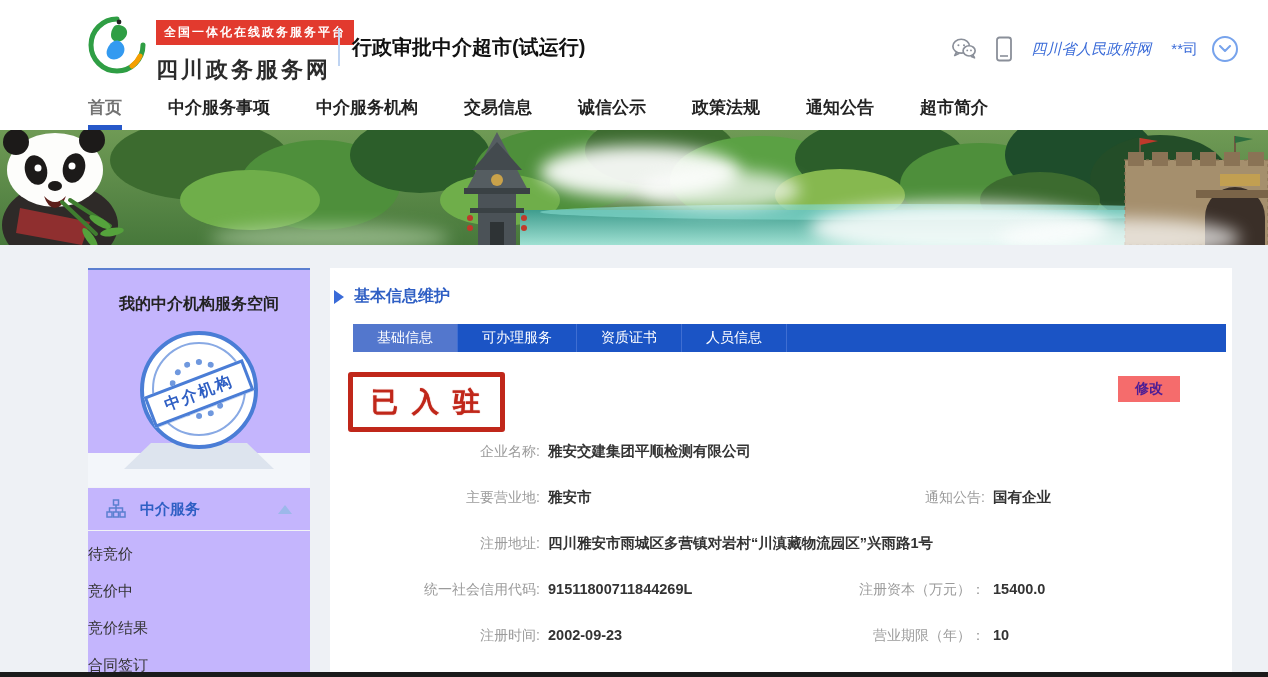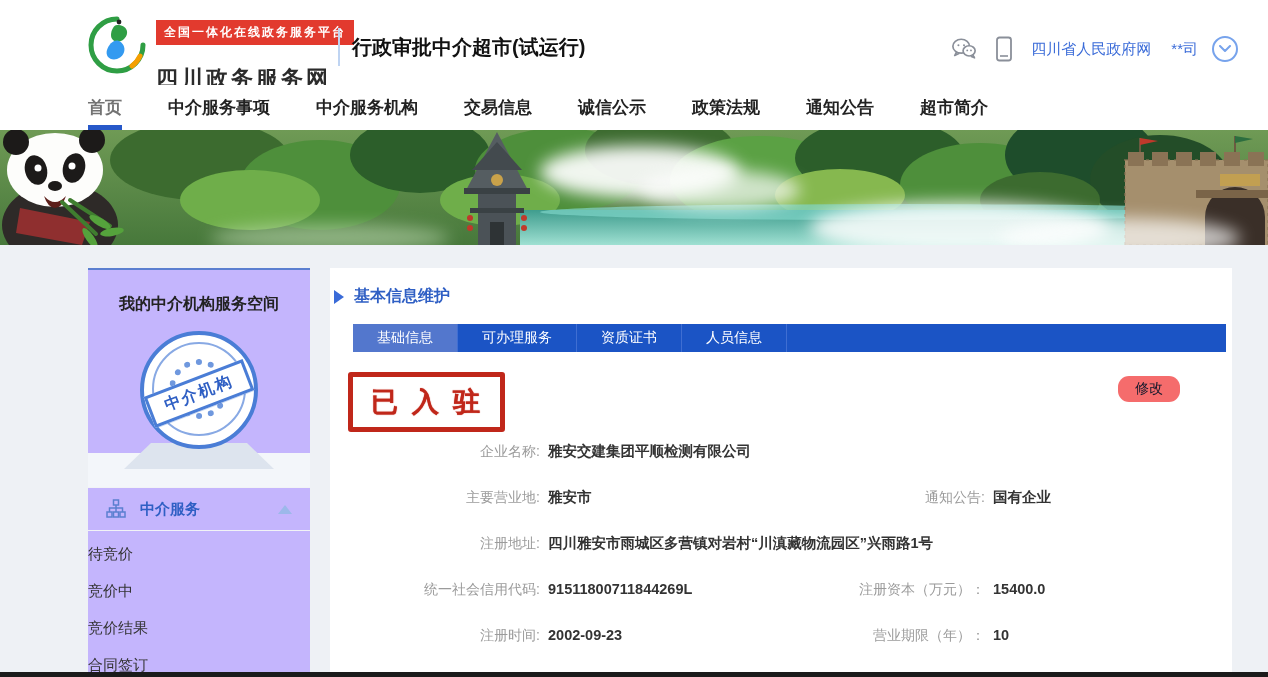--- a/index.html
+++ b/index.html
@@ -4,26 +4,26 @@
 <style>
   * { margin:0; padding:0; box-sizing:border-box; }
   body { font-family:"Liberation Sans","DejaVu Sans",sans-serif; background:#e9ecf1; }
   .page { position:relative; width:1268px; height:677px; background:#fff; overflow:hidden; margin:0 auto; }
 
   
   .header { position:absolute; top:0; left:0; width:1268px; height:85px; background:#fff; z-index:5; }
   .logo-swirl { position:absolute; left:88px; top:16px; width:58px; height:58px; }
   .brand-block { position:absolute; left:156px; top:20px; }
   .platform-badge { display:inline-block; background:#e23a2e; color:#fff; font-size:12px; font-weight:700; letter-spacing:2px; padding:4px 8px; }
-  .site-name { font-size:22px; font-weight:800; color:#2b2b2b; letter-spacing:3px; margin-top:19px; }
+  .site-name { font-size:22px; font-weight:800; color:#2b2b2b; letter-spacing:3px; margin-top:10px; }
   .header-divider { position:absolute; left:338px; top:28px; width:2px; height:38px; background:#bfd4f2; }
   .page-title { position:absolute; left:352px; top:34px; font-size:20px; font-weight:800; color:#111; }
   .header-right { position:absolute; right:30px; top:36px; display:flex; align-items:center; gap:14px; }
   .hdr-icon { width:26px; height:26px; display:flex; align-items:center; justify-content:center; cursor:pointer; }
-  .gov-link { color:#3a6bd8; font-size:15px; text-decoration:none; cursor:pointer; }
+  .gov-link { color:#3a6bd8; font-size:15px; text-decoration:none; cursor:pointer;font-style:italic; }
   .username { color:#3a6bd8; font-size:15px; cursor:pointer; margin-left:6px; }
   .chev-circle { width:26px; height:26px; border:2px solid #77a3ec; border-radius:50%; display:flex; align-items:center; justify-content:center; cursor:pointer; }
   .chev-circle svg { display:block; }
 
   
   .nav { position:absolute; top:85px; left:0; width:1268px; height:45px; background:#fff; display:flex; align-items:stretch; padding-left:88px; gap:46px; z-index:5; }
   .nav-item { position:relative; display:flex; align-items:center; font-size:17px; font-weight:700; color:#222; cursor:pointer; white-space:nowrap; }
   .nav-item.active { color:#737373; }
   .nav-item.active::after { content:""; position:absolute; left:0; right:0; bottom:0; height:5px; background:#2758c9; }
 
@@ -52,21 +52,21 @@
 
   
   .main { position:absolute; left:330px; top:268px; width:902px; height:409px; background:#fff; }
   .section-head { position:absolute; left:4px; top:18px; display:flex; align-items:center; }
   .arrow-right { width:0; height:0; border-top:7px solid transparent; border-bottom:7px solid transparent; border-left:10px solid #3a6bd8; }
   .section-title { margin-left:10px; font-size:16px; font-weight:800; color:#2f5fc4; }
   .tabs { position:absolute; left:15px; top:56px; width:873px; height:28px; background:#1b54c5; display:flex;margin-left:8px; }
   .tab { display:flex; align-items:center; padding:0 24px; color:#fff; font-size:14px; cursor:pointer; border-right:1px solid #3f6ed2; }
   .tab.active { background:#5377cd; }
   .status-stamp { position:absolute; left:18px; top:104px; border:5px solid #c0271a; border-radius:3px; color:#c0271a; font-size:27px; font-weight:800; letter-spacing:14px; padding:7px 6px 7px 18px; text-shadow:0 0 1px #c0271a; }
-  .modify-btn { position:absolute; right:52px; top:108px; width:62px; height:26px; background:#f56c6c; color:#0f172a; font-size:14px; border:none; border-radius:11px; cursor:pointer; }
+  .modify-btn { position:absolute; right:52px; top:108px; width:62px; height:26px; background:#f56c6c; color:#4c1d95; font-size:14px; border:none; border-radius:0; cursor:pointer;font-weight:bold; }
   .field-row { position:absolute; left:0; width:902px; height:30px; }
   .f-label { position:absolute; top:0; color:#9b9b9b; font-size:14px; line-height:30px; text-align:right; white-space:nowrap; }
   .f-value { position:absolute; top:0; color:#333; font-size:14.5px; font-weight:700; line-height:30px; white-space:nowrap; }
   .l-left { left:20px; width:190px; }
   .v-left { left:218px; }
   .l-right { left:440px; width:215px; }
   .v-right { left:663px; }
 
   .bottom-bar { position:absolute; left:0; bottom:0; width:1268px; height:5px; background:#1b1b1b; z-index:9; }
 </style>

